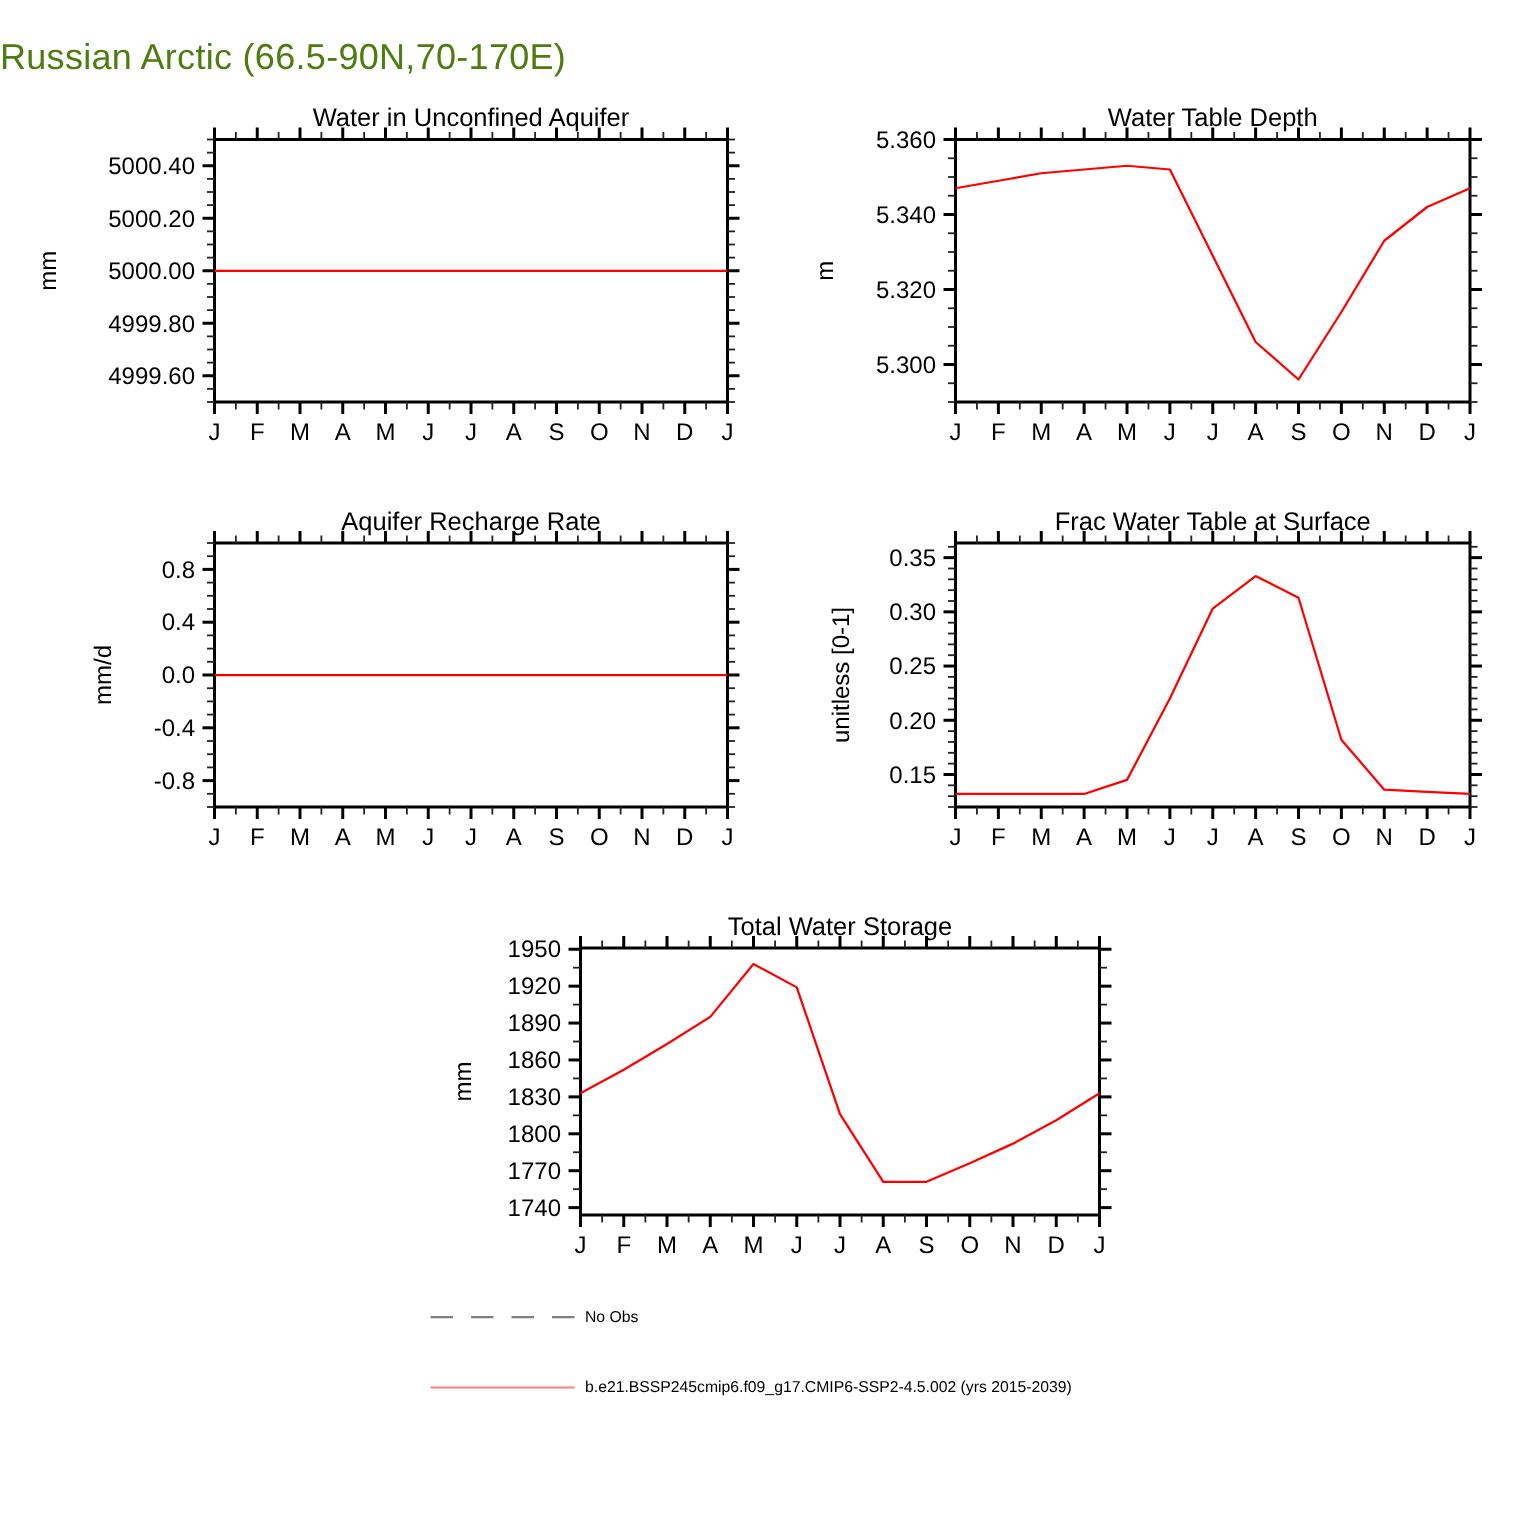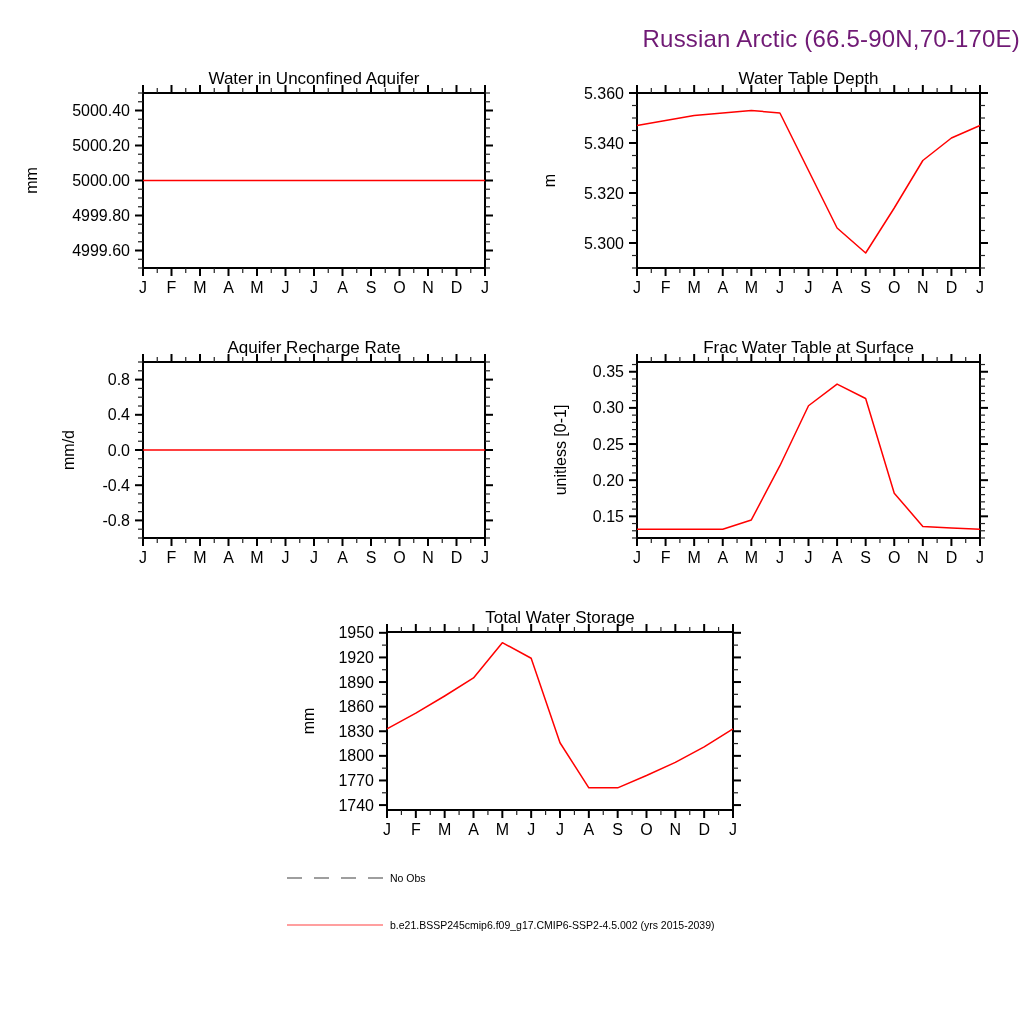--- a/index.html
+++ b/index.html
@@ -5,22 +5,22 @@
   html,body{margin:0;padding:0;background:#ffffff;}
   .canvas{
     position:relative;
     width:1024px;height:1024px;
     background:#ffffff;
     font-family:"Liberation Sans", sans-serif;
     overflow:hidden;
   }
   .main-title{
     position:absolute;top:26px;left:0;width:1020px;
-    text-align:right;
-    font-size:24px;line-height:25px;color:#701a75;
+    text-align:left;
+    font-size:24px;line-height:25px;color:#4d7c0f;
     letter-spacing:0.2px;
   }
   .charts-svg{position:absolute;left:0;top:0;}
   .legend{position:absolute;left:0;top:0;width:1024px;height:728px;pointer-events:none;}
   .legend-row{
     position:absolute;left:285px;
     display:flex;align-items:center;gap:5px;
     height:12px;
   }
   .legend-row.row-no-obs{top:872px;}

